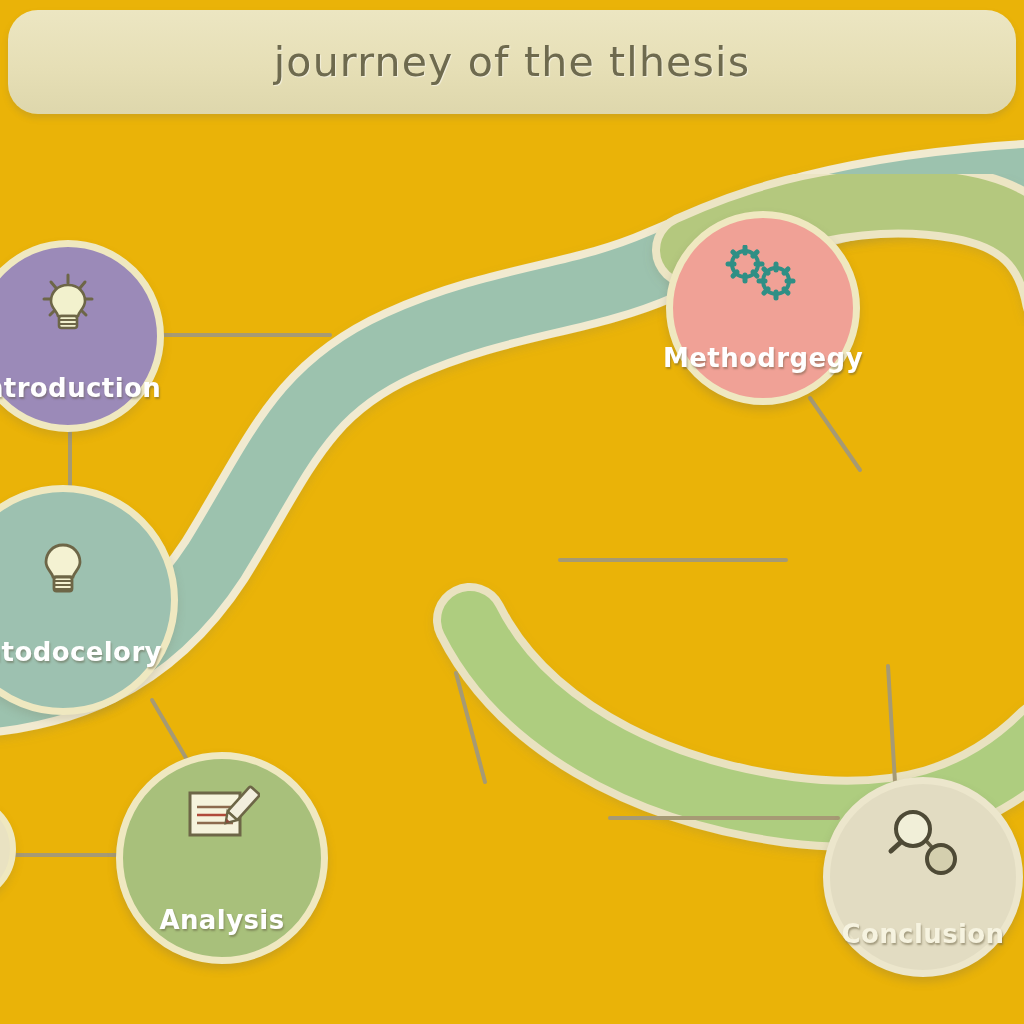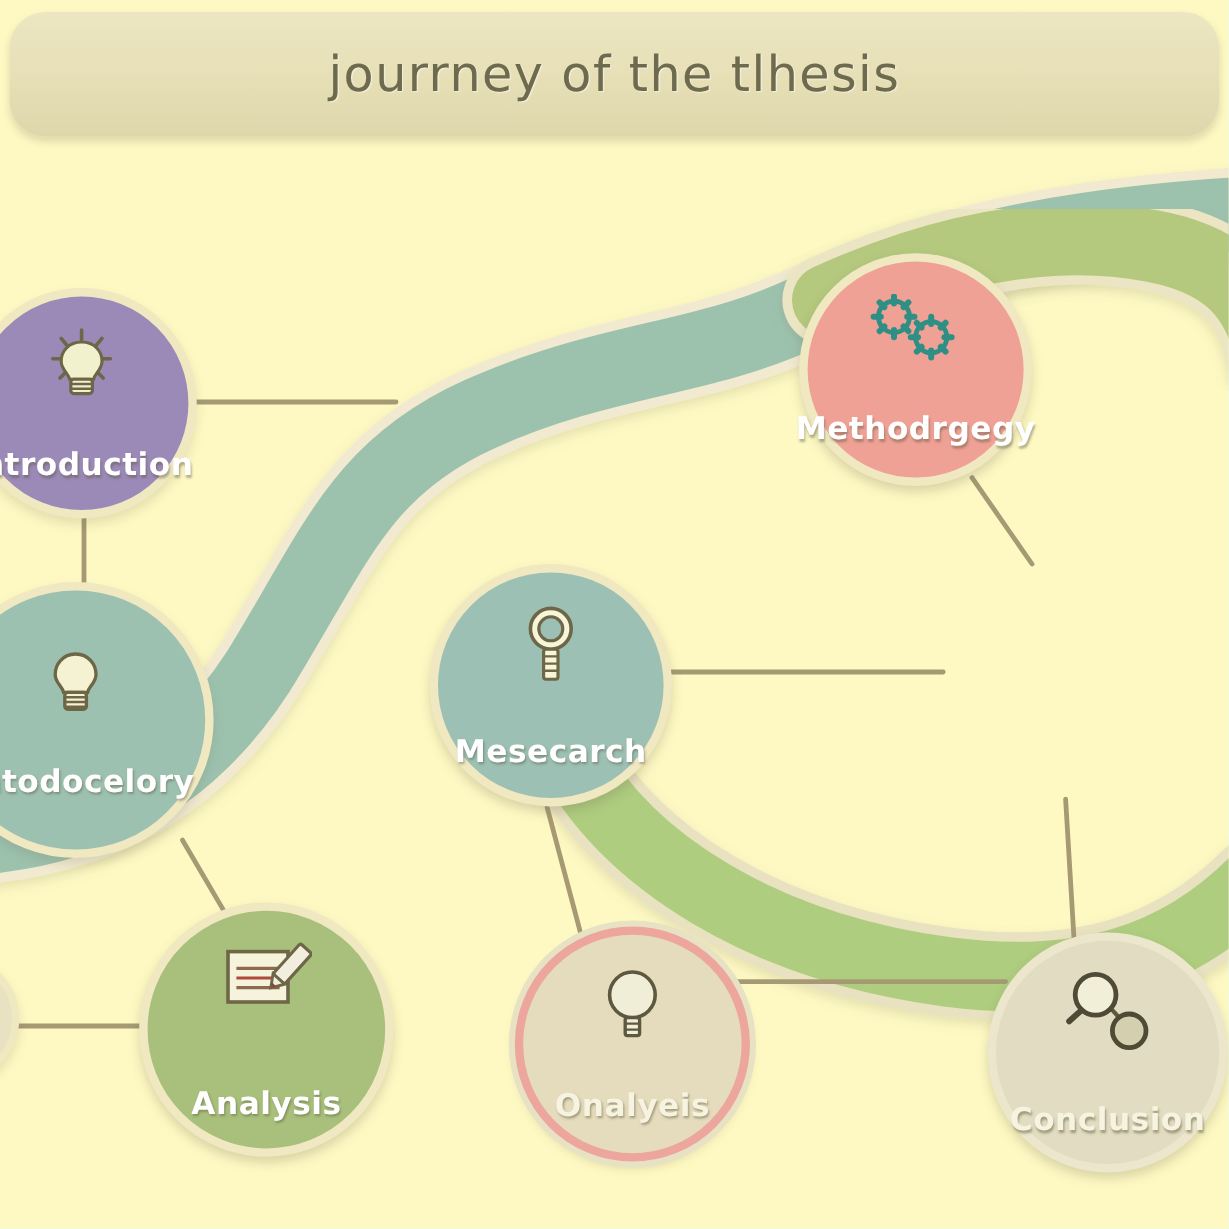--- a/index.html
+++ b/index.html
@@ -10,21 +10,21 @@
     height: 1024px;
     overflow: hidden;
     background: #e6fafc;
     font-family: "DejaVu Sans", sans-serif;
   }
 
   #canvas {
     position: relative;
     width: 1024px;
     height: 1024px;
-    background: #fef9c3;
+    background: #eab308;
   }
 
   
   #title-bar {
     position: absolute;
     left: 8px;
     top: 10px;
     width: 1008px;
     height: 104px;
     background: linear-gradient(180deg, #ece6c2 0%, #e6dfb6 55%, #ded7ac 100%);
@@ -214,36 +214,20 @@
               <line x1="67" y1="44" x2="71" y2="48"></line>
             <line x1="71" y1="24" x2="67" y2="28"></line>
               <line x1="51" y1="44" x2="47" y2="48"></line>
           </g>
         </g>
       </svg>
     </span>
     <span class="node-label">Methodrgegy</span>
   </div>
 
-  <div class="node" style="left:358px; top:470px; width:202px; height:202px;
-              background:#9cc0b4; border:7px solid #efe8c0;">
-    <span class="node-icon">
-      <svg width="56" height="70" viewBox="0 0 56 70">
-        <circle cx="28" cy="22" r="17" fill="#f7f4d8" stroke="#6d6647" stroke-width="3"></circle>
-        <circle cx="28" cy="22" r="10" fill="#9cc0b4" stroke="#6d6647" stroke-width="2.6"></circle>
-        <rect x="22" y="39" width="12" height="25" rx="2" fill="#f7f4d8" stroke="#6d6647" stroke-width="2.6"></rect>
-        <g stroke="#6d6647" stroke-width="2">
-          <line x1="22" y1="45" x2="34" y2="45"></line>
-          <line x1="22" y1="51" x2="34" y2="51"></line>
-          <line x1="22" y1="57" x2="34" y2="57"></line>
-        </g>
-      </svg>
-    </span>
-    <span class="node-label">Mesecarch</span>
-  </div>
 
 
   <div class="node" style="left:116px; top:752px; width:212px; height:212px;
               background:#a8c07b; border:7px solid #efe8c0;gap:20px;">
     <span class="node-icon">
       <svg width="76" height="62" viewBox="0 0 76 62">
         <rect x="6" y="10" width="50" height="42" fill="#f6f3dc" stroke="#6d6647" stroke-width="3"></rect>
         <g stroke-width="2.6">
           <line x1="13" y1="24" x2="49" y2="24" stroke="#8d6a4e"></line>
           <line x1="13" y1="32" x2="49" y2="32" stroke="#b04a3a"></line>
@@ -252,35 +236,20 @@
         <g transform="rotate(42 52 28)">
           <rect x="46" y="0" width="13" height="34" rx="2" fill="#f2eedd" stroke="#6d6647" stroke-width="2.6"></rect>
           <path d="M46 34 L52.5 44 L59 34 Z" fill="#f2eedd" stroke="#6d6647" stroke-width="2.4"></path>
           <path d="M50 40 L52.5 44 L55 40 Z" fill="#8a4a3a"></path>
         </g>
       </svg>
     </span>
     <span class="node-label">Analysis</span>
   </div>
 
-  <div class="node" style="left:429px; top:772px; width:196px; height:196px;
-              background:#e4dcbc; border:7px solid #eda69e;
-              box-shadow:0 0 0 5px #e8e2c4, 0 5px 9px rgba(110,105,80,0.25);">
-    <span class="node-icon">
-      <svg width="52" height="62" viewBox="0 0 52 62">
-        <circle cx="26" cy="24" r="19" fill="#f0eed6" stroke="#5d5840" stroke-width="3"></circle>
-        <rect x="20" y="43" width="12" height="15" rx="2" fill="#f0eed6" stroke="#5d5840" stroke-width="2.8"></rect>
-        <g stroke="#5d5840" stroke-width="2">
-          <line x1="20" y1="48" x2="32" y2="48"></line>
-          <line x1="20" y1="53" x2="32" y2="53"></line>
-        </g>
-      </svg>
-    </span>
-    <span class="node-label dark">Onalyeis</span>
-  </div>
 
   <div class="node" style="left:823px; top:777px; width:200px; height:200px;
               background:#e2dcc2; border:7px solid #ece6cc;">
     <span class="node-icon">
       <svg width="76" height="72" viewBox="0 0 76 72">
         <line x1="34" y1="26" x2="54" y2="48" stroke="#5d5840" stroke-width="3.5"></line>
         <circle cx="28" cy="22" r="17" fill="#f1efd8" stroke="#4e4a36" stroke-width="4"></circle>
         <line x1="16" y1="35" x2="6" y2="44" stroke="#4e4a36" stroke-width="5" stroke-linecap="round"></line>
         <circle cx="56" cy="52" r="14" fill="#d4cfae" stroke="#4e4a36" stroke-width="4"></circle>
       </svg>

